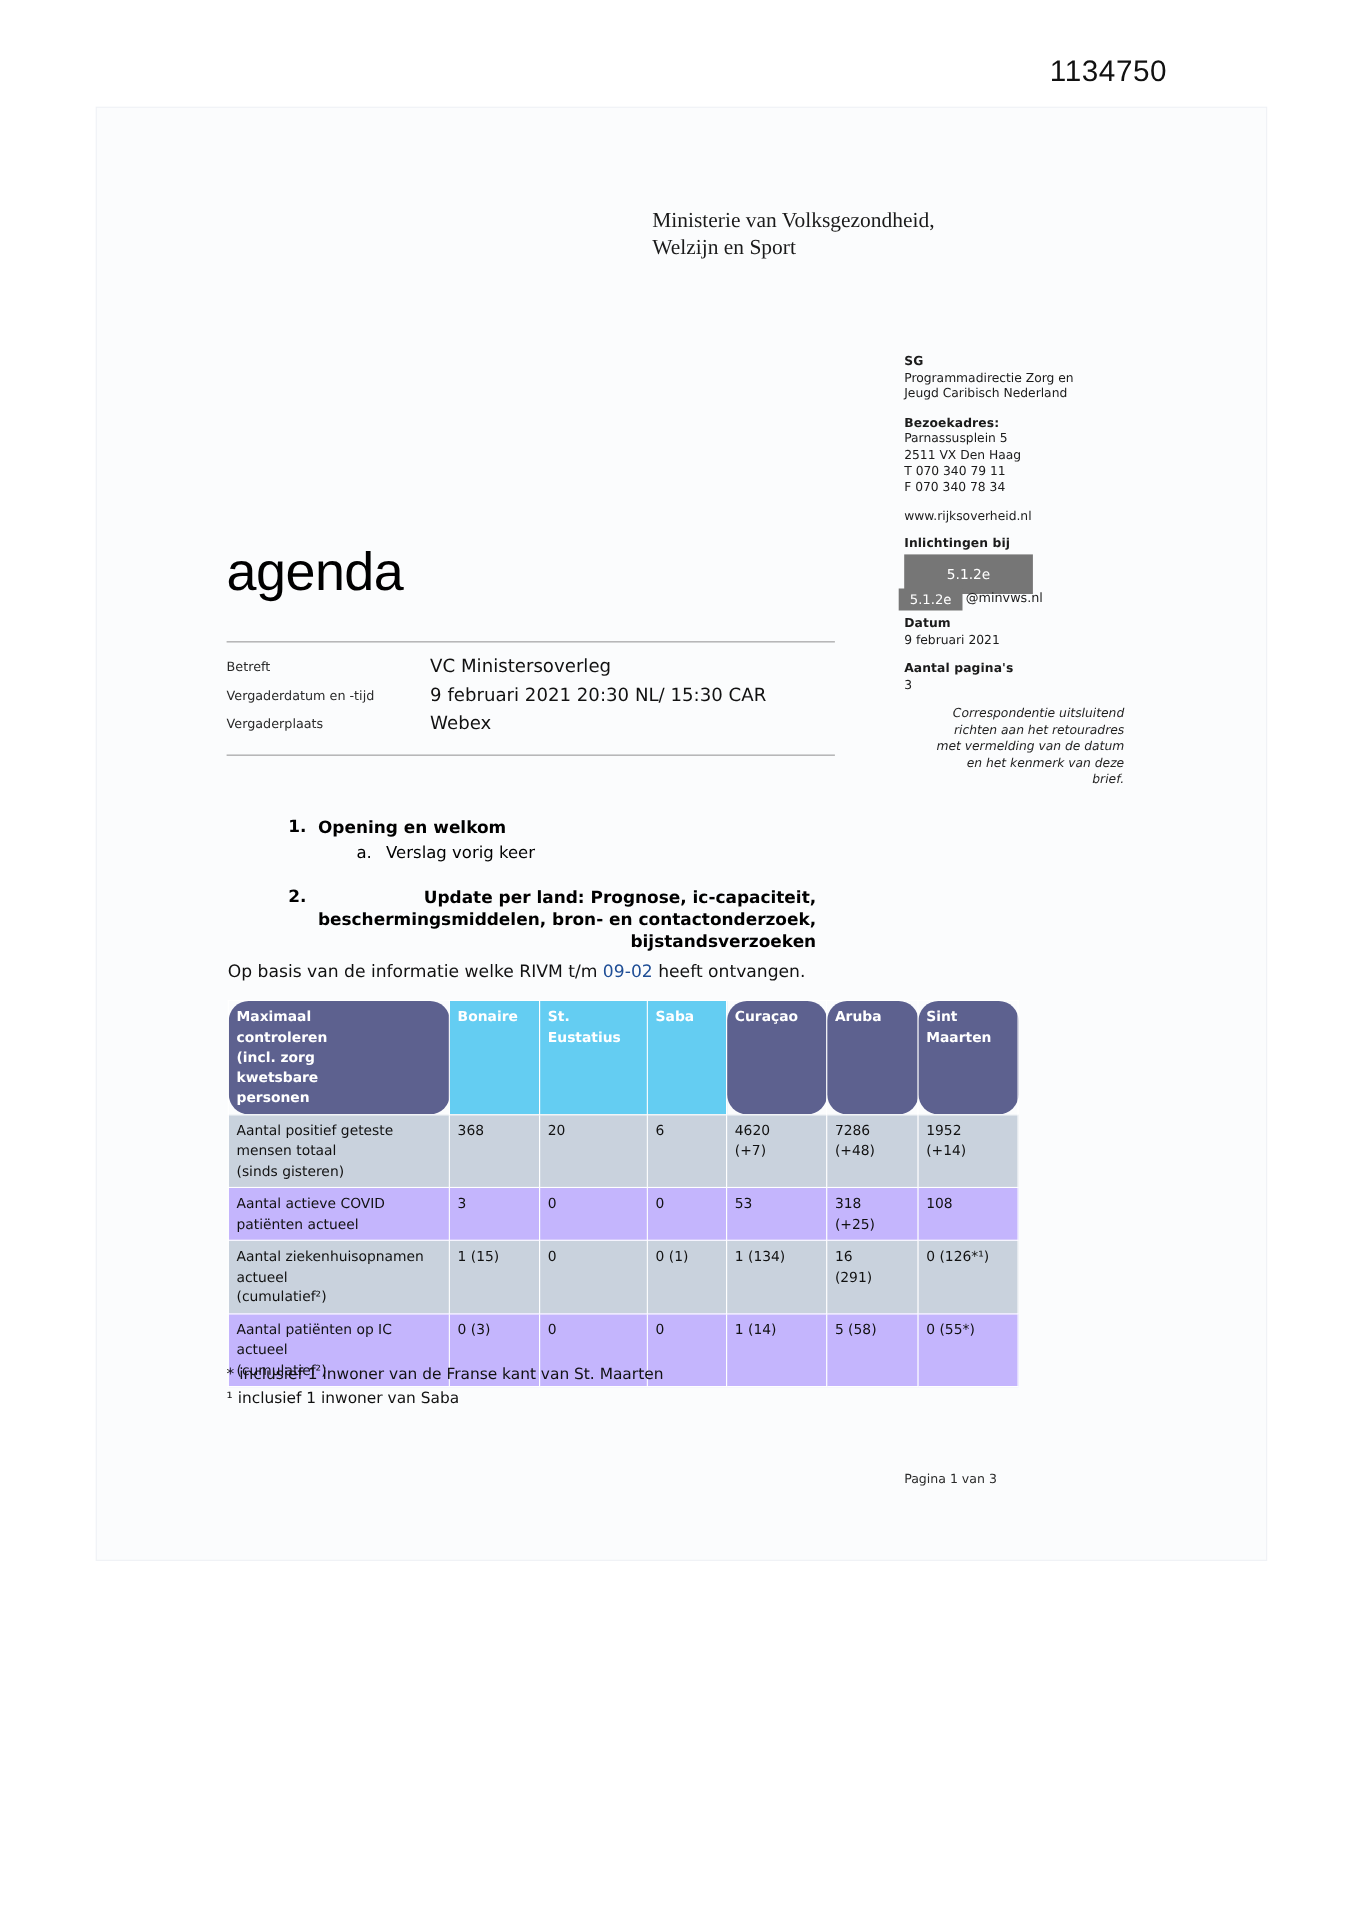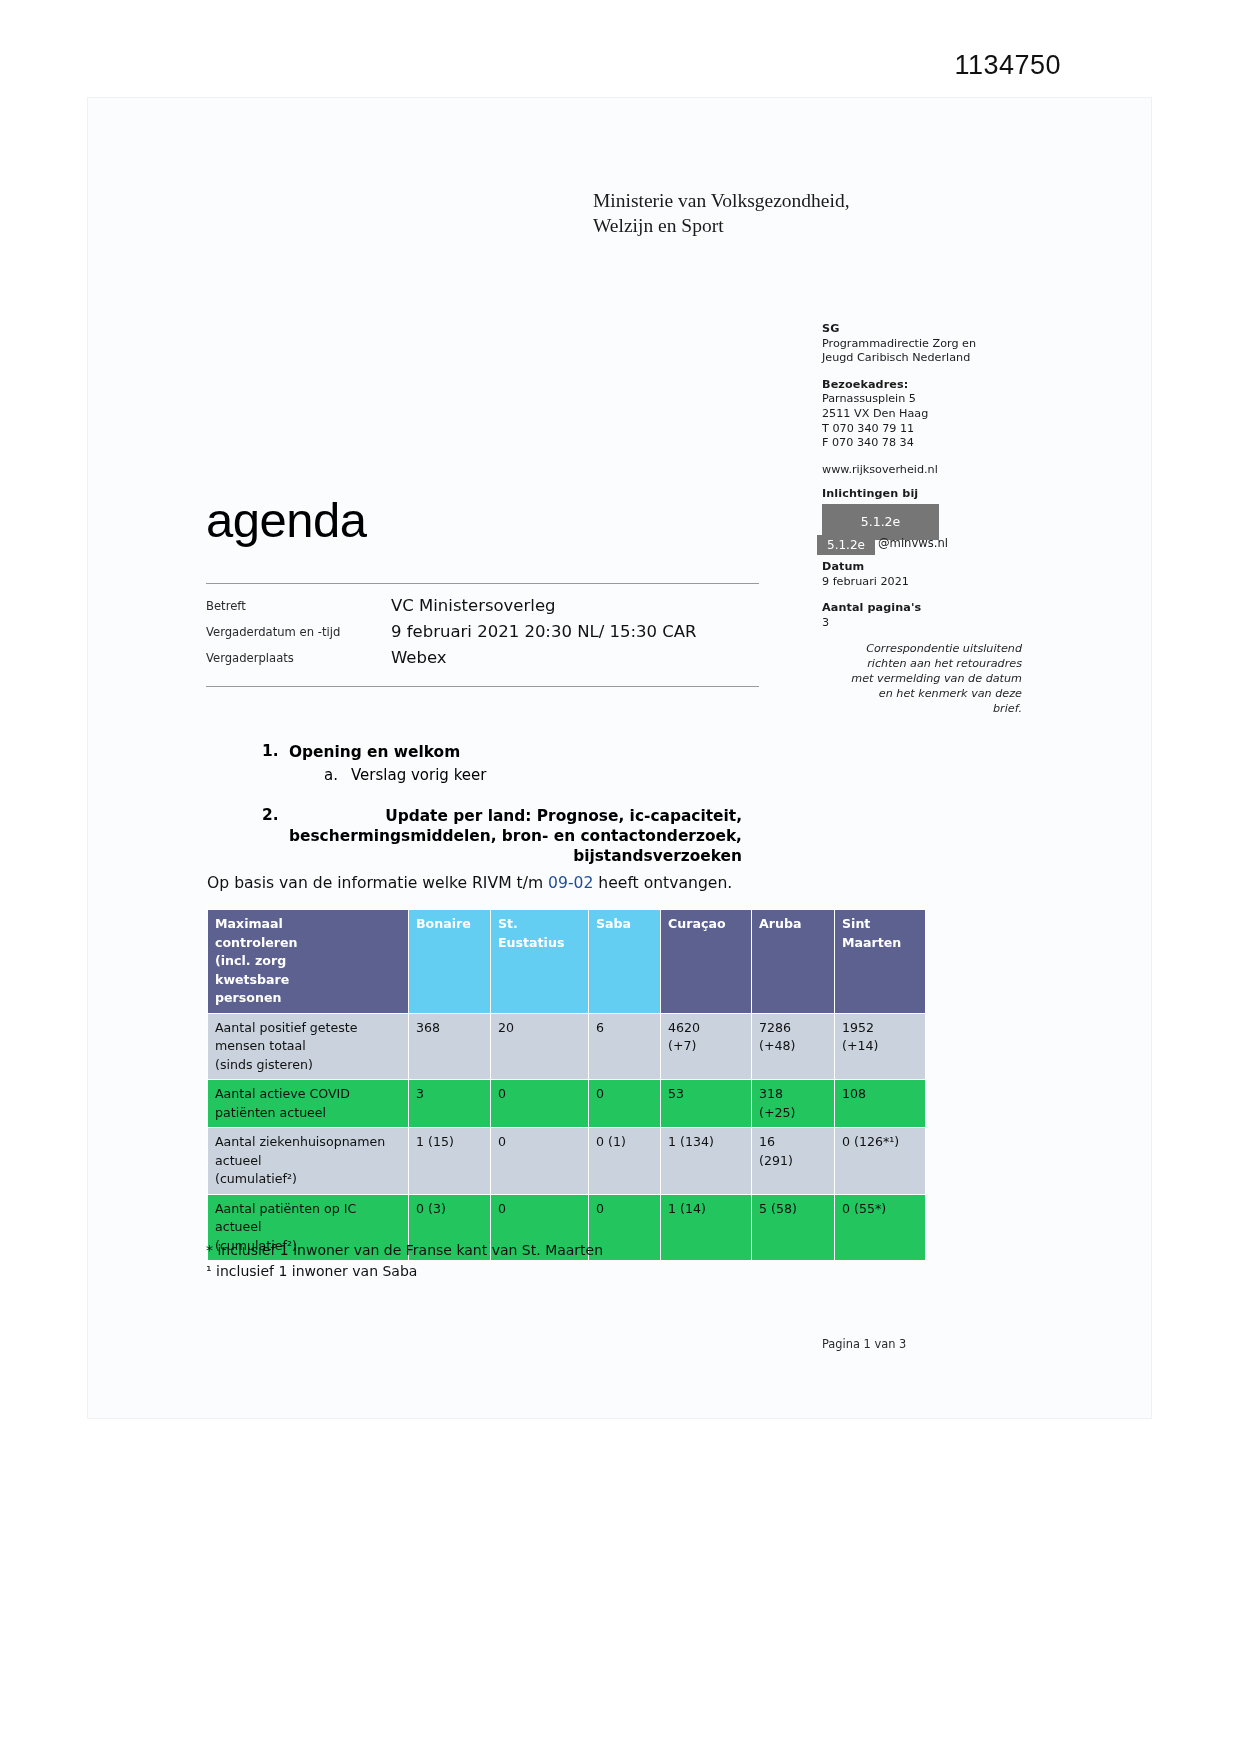--- a/index.html
+++ b/index.html
@@ -223,30 +223,30 @@
     padding: 5px 7px;
     vertical-align: top;
     font-size: 12.6px;
     line-height: 18.5px;
   }
   .tbl th {
     color: #ffffff;
     font-weight: bold;
     text-align: left;
   }
-  .th-dark { background: #5d618f; }
+  .th-dark { background: #5d618f; border-radius: 18px; }
   .th-light { background: #64cdf2; }
 
   .tbl td {
     color: #111111;
     font-weight: normal;
     border-color: #ffffff;
   }
   .row-a td { background: #c9d2dd; }
-  .row-b td { background: #22c55e; }
+  .row-b td { background: #c4b5fd; }
 
   .col-label { width: 186px; }
   .col-bon { width: 67px; }
   .col-steu { width: 83px; }
   .col-saba { width: 57px; }
   .col-cur  { width: 76px; }
   .col-aru  { width: 68px; }
   .col-sxm  { width: 76px; }
 
   .footnotes {

